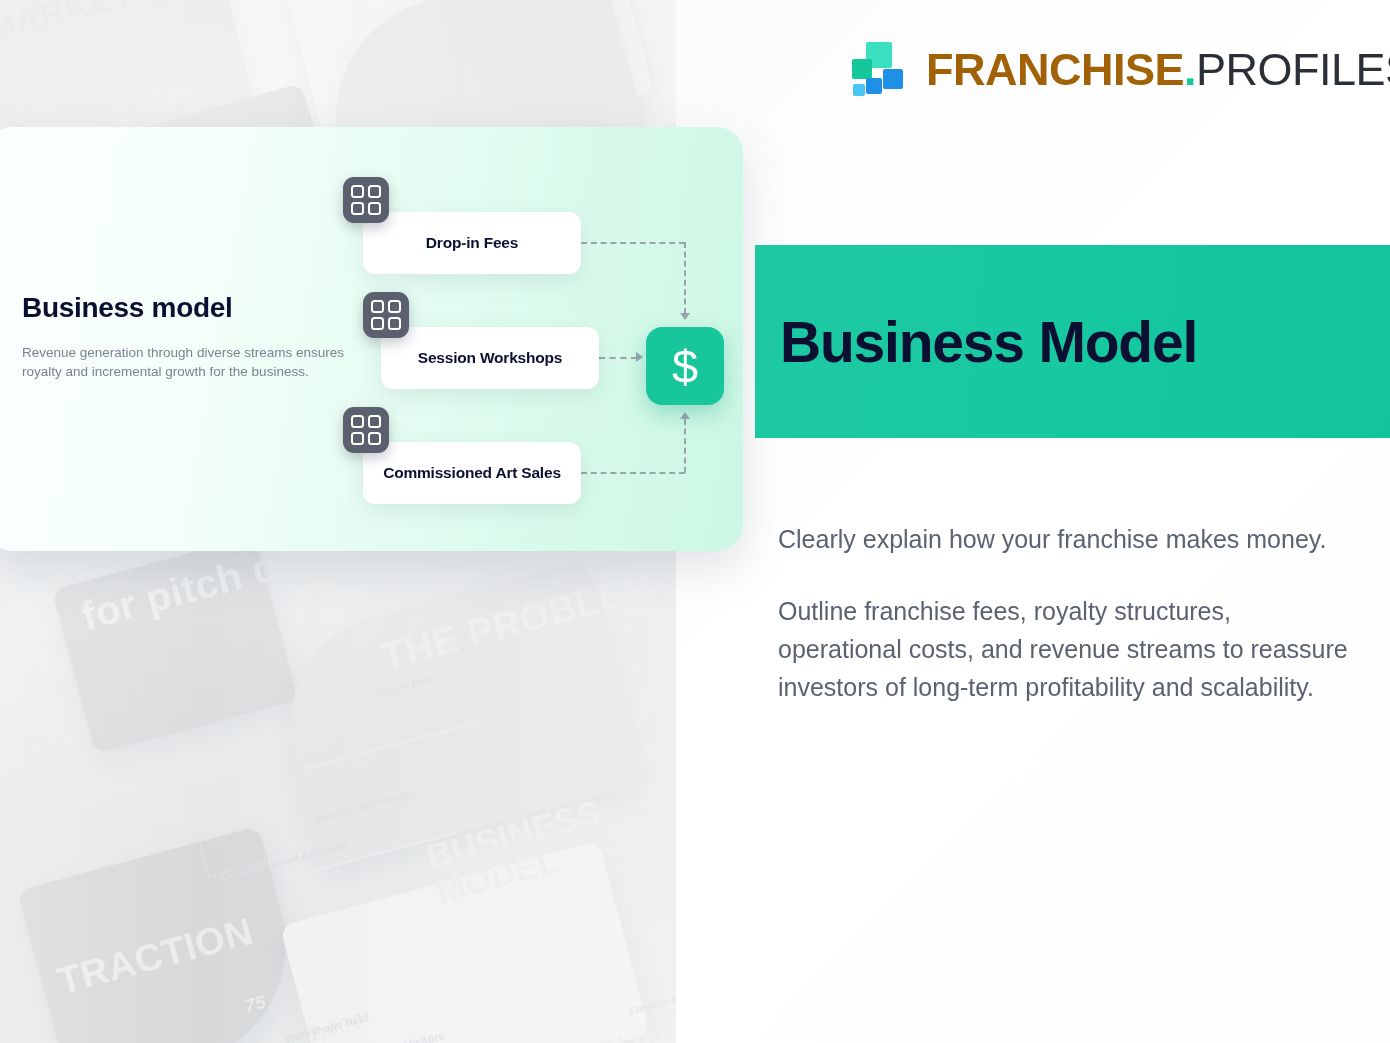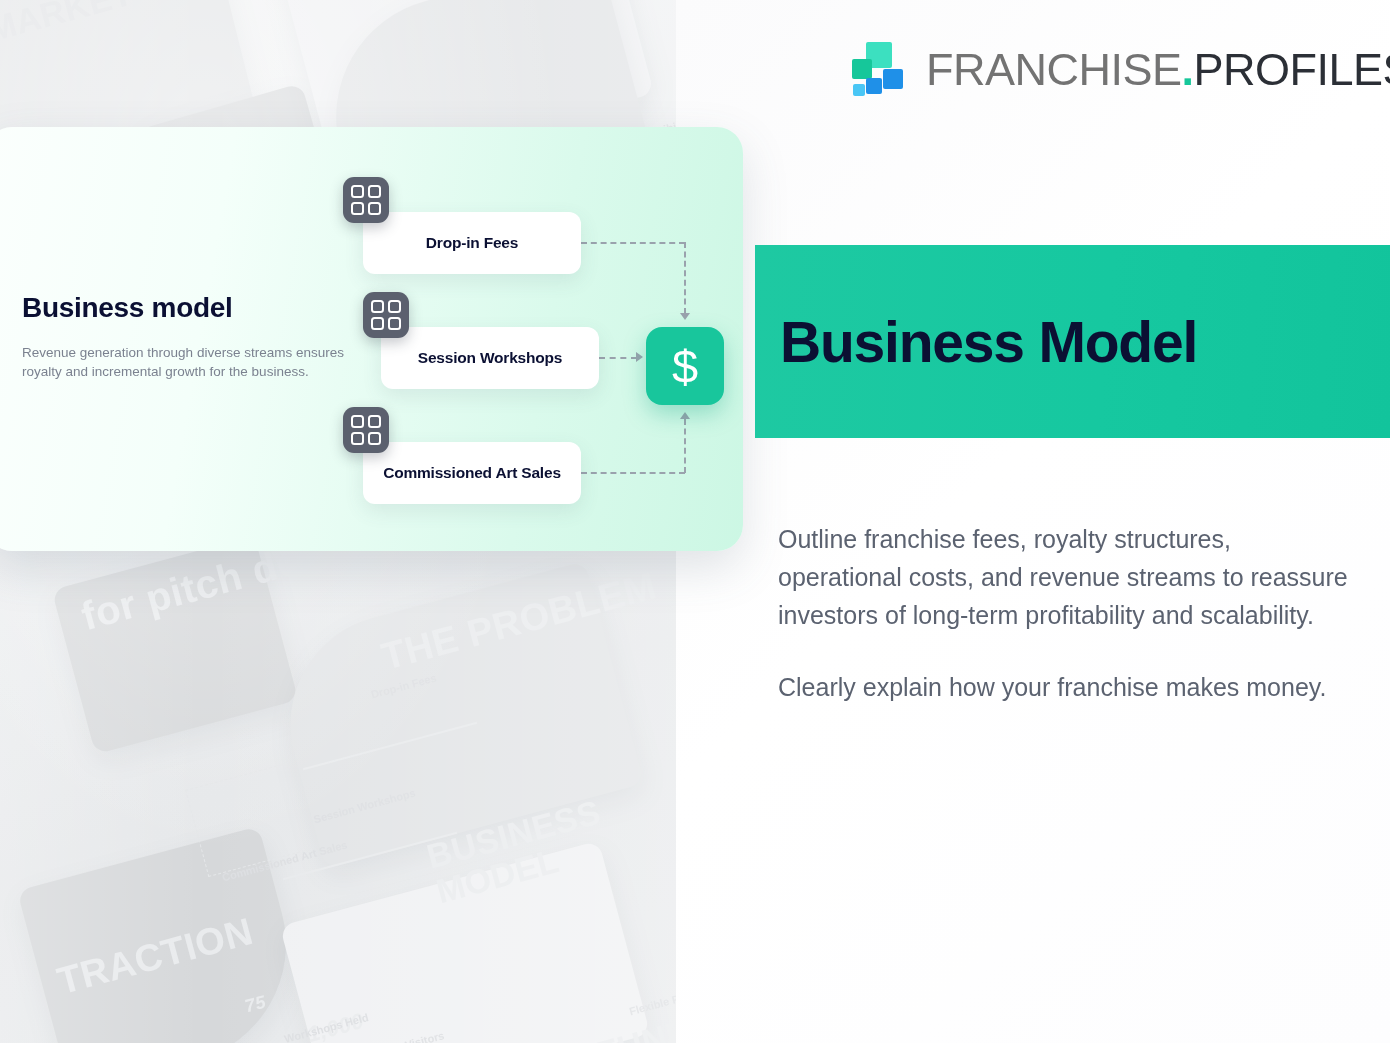--- a/index.html
+++ b/index.html
@@ -65,21 +65,21 @@
     display:flex; align-items:center; gap:18px;
   }
   #logo-mark { position:relative; width:56px; height:58px; }
   #logo-mark i { position:absolute; display:block; border-radius:2px; }
   .lm1 { left:14px;  top:2px;   width:26px; height:26px; background:#3ce0c0; }
   .lm2 { left:0px;   top:19px;  width:20px; height:20px; background:#16c79a; }
   .lm3 { left:31px;  top:29px;  width:20px; height:20px; background:#1f90e8; }
   .lm4 { left:14px;  top:38px;  width:16px; height:16px; background:#1f90e8; }
   .lm5 { left:1px;   top:44px;  width:12px; height:12px; background:#49c6f5; }
   #logo-text { font-size:45px; letter-spacing:-0.5px; line-height:1; white-space:nowrap; }
-  #logo-text .b { font-weight:normal; color:#737373; }
+  #logo-text .b { font-weight:bold; color:#a16207; }
   #logo-text .dot { font-weight:bold; color:#16c79a; }
   #logo-text .l { font-weight:normal; color:#2b2f36; }
 
   
   #preview-card {
     position:absolute; left:-14px; top:127px; width:757px; height:424px;
     background:linear-gradient(100deg,#fbfffd 0%,#f4fffa 30%,#dafaec 72%,#ccf7e4 100%);
     border-radius:26px;
     box-shadow:0 18px 46px rgba(80,95,110,.17);
     overflow:hidden;
@@ -267,15 +267,15 @@
       <span>$</span>
     </div>
   </div>
 </div>
 
 <div id="title-banner">
   <div id="banner-title">Business Model</div>
 </div>
 
 <div id="body-copy">
+  <p>Clearly explain how your franchise makes money.</p>
   <p>Outline franchise fees, royalty structures, operational costs, and revenue streams to reassure investors of long-term profitability and scalability.</p>
-  <p>Clearly explain how your franchise makes money.</p>
 </div>
 
 </body></html>

